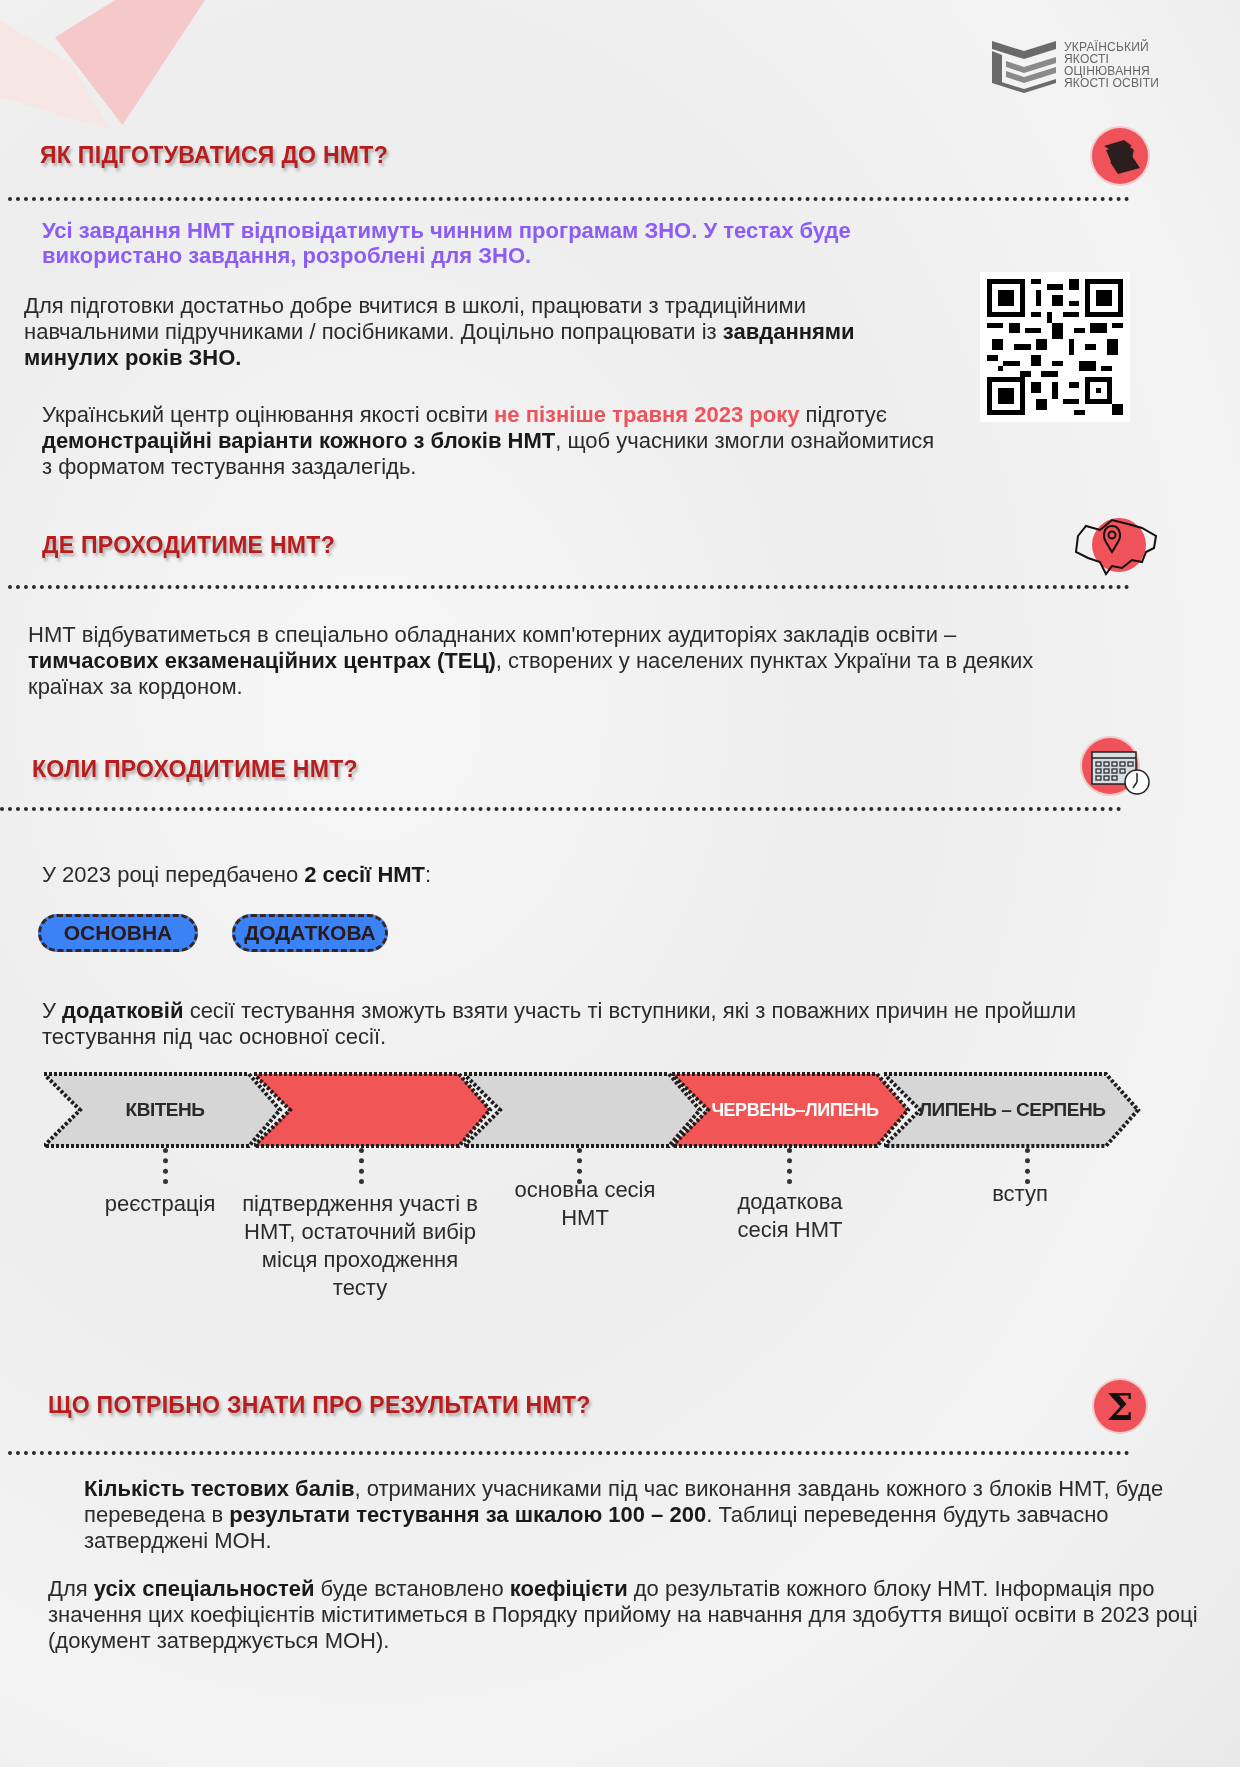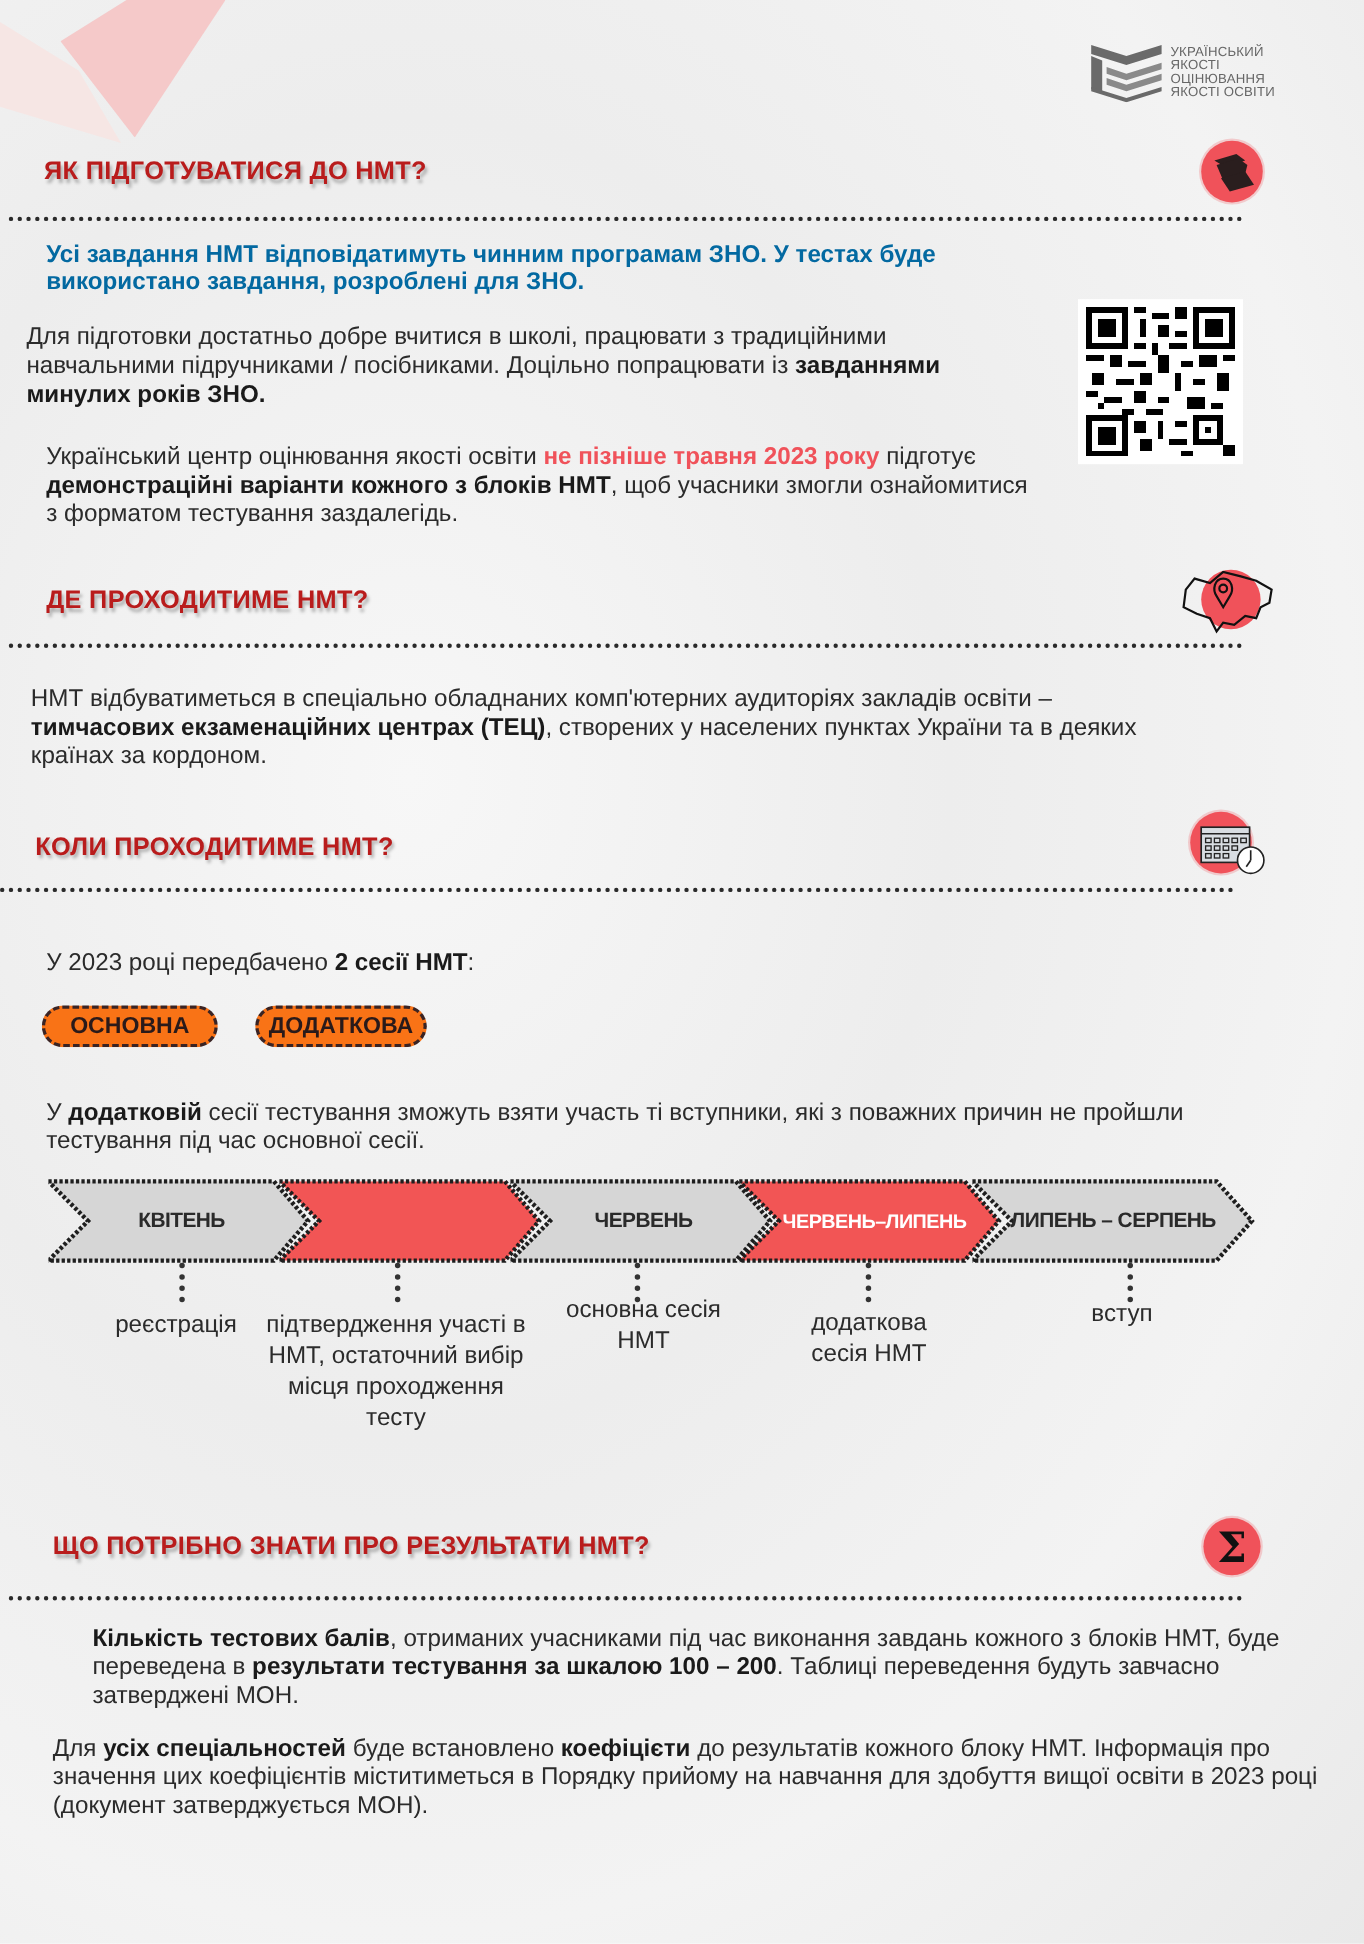--- a/index.html
+++ b/index.html
@@ -23,21 +23,21 @@
   .icon-circle { position: absolute; width: 56px; height: 56px; border-radius: 50%; background: #f0525a;
     box-shadow: 0 0 0 2px rgba(240,82,90,.25); }
 
   .para { position: absolute; font-size: 22px; line-height: 26px; color: #2b2b2b; }
   .para b { font-weight: bold; color: #1a1a1a; }
   .red { color: #f0525a; font-weight: bold; }
 
   .qr { position: absolute; left: 980px; top: 272px; width: 150px; height: 150px; background: #fff;
     display: flex; align-items: center; justify-content: center; }
 
-  .pill { position: absolute; height: 38px; border-radius: 20px; background: #f97316;
+  .pill { position: absolute; height: 38px; border-radius: 20px; background: #3b82f6;
     border: 3px dashed #3a2323; font-size: 21px; font-weight: bold; color: #2a1a1a;
     display: flex; align-items: center; justify-content: center; box-sizing: border-box; }
 
   .timeline { position: absolute; left: 44px; top: 1070px; width: 1120px; height: 80px; }
   .arrow { position: absolute; top: 0; height: 80px; }
   .arrow svg { position: absolute; left: 0; top: 0; }
   .arrow-label { position: absolute; top: 0; height: 80px; display: flex; align-items: center; justify-content: center;
     font-size: 19px; font-weight: bold; letter-spacing: -.5px; }
   .vline { position: absolute; width: 0; border-left: 5px dotted #333; height: 36px; }
   .step-desc { position: absolute; font-size: 22px; line-height: 28px; text-align: center; color: #2b2b2b; }
@@ -67,21 +67,21 @@
 <div class="section-title" style="left:40px; top:142px;">ЯК ПІДГОТУВАТИСЯ ДО НМТ?</div>
 <div class="icon-circle" style="left:1092px; top:128px;">
   <svg width="56" height="56" viewBox="0 0 56 56">
     <path d="M12 18 L32 12 L40 18 L22 24 Z" fill="#2a1e1e"></path>
     <path d="M14 22 L34 16 L42 22 L40 30 L20 36 Z" fill="#2a1e1e"></path>
     <path d="M18 34 L40 28 L48 40 L26 46 Z" fill="#2a1e1e"></path>
   </svg>
 </div>
 <div class="divider" style="left:8px; top:197px; width:1122px;"></div>
 
-<div class="para" style="left:42px; top:218px; width:930px; font-weight:bold; color:#0369a1; line-height:25px;">Усі завдання НМТ відповідатимуть чинним програмам ЗНО. У тестах буде використано завдання, розроблені для ЗНО.</div>
+<div class="para" style="left:42px; top:218px; width:930px; font-weight:bold; color:#8b5cf6; line-height:25px;">Усі завдання НМТ відповідатимуть чинним програмам ЗНО. У тестах буде використано завдання, розроблені для ЗНО.</div>
 
 <div class="para" style="left:24px; top:293px; width:880px;"><span>Для підготовки достатньо добре вчитися в школі, працювати з традиційними навчальними підручниками / посібниками. Доцільно попрацювати із </span><b>завданнями минулих років ЗНО.</b></div>
 
 <div class="para" style="left:42px; top:402px; width:900px;"><span>Український центр оцінювання якості освіти </span><span class="red">не пізніше травня 2023 року</span><span> підготує </span><b>демонстраційні варіанти кожного з блоків НМТ</b><span>, щоб учасники змогли ознайомитися з форматом тестування заздалегідь.</span></div>
 
 <div class="qr">
   <svg width="136" height="136" viewBox="0 0 25 25" shape-rendering="crispEdges">
     <rect x="0" y="0" width="7" height="7" fill="#000"></rect>
       <rect x="1" y="1" width="5" height="5" fill="#fff"></rect>
       <rect x="2" y="2" width="3" height="3" fill="#000"></rect>
@@ -192,21 +192,20 @@
   </div>
   <div class="arrow" style="left:210px; width:240px;">
     <svg width="240" height="80">
         <polygon points="0,4 205,4 236,40 205,76 0,76 36,40" fill="#f25555" stroke="#1e1e1e" stroke-width="4" stroke-dasharray="3 2"></polygon>
       </svg>
   </div>
   <div class="arrow" style="left:420px; width:240px;">
     <svg width="240" height="80">
         <polygon points="0,4 205,4 236,40 205,76 0,76 36,40" fill="#d6d6d6" stroke="#1e1e1e" stroke-width="4" stroke-dasharray="3 2"></polygon>
       </svg>
-    <div class="arrow-label" style="left:36px; width:170px; color:#2a2a2a;">ЧЕРВЕНЬ</div>
   </div>
   <div class="arrow" style="left:628px; width:240px;">
     <svg width="240" height="80">
         <polygon points="0,4 205,4 236,40 205,76 0,76 36,40" fill="#f25555" stroke="#1e1e1e" stroke-width="4" stroke-dasharray="3 2"></polygon>
       </svg>
     <div class="arrow-label" style="left:30px; width:186px; color:#fff; font-size:18px;">ЧЕРВЕНЬ–ЛИПЕНЬ</div>
   </div>
   <div class="arrow" style="left:840px; width:260px;">
     <svg width="260" height="80">
         <polygon points="0,4 222,4 254,40 222,76 0,76 36,40" fill="#d6d6d6" stroke="#1e1e1e" stroke-width="4" stroke-dasharray="3 2"></polygon>

